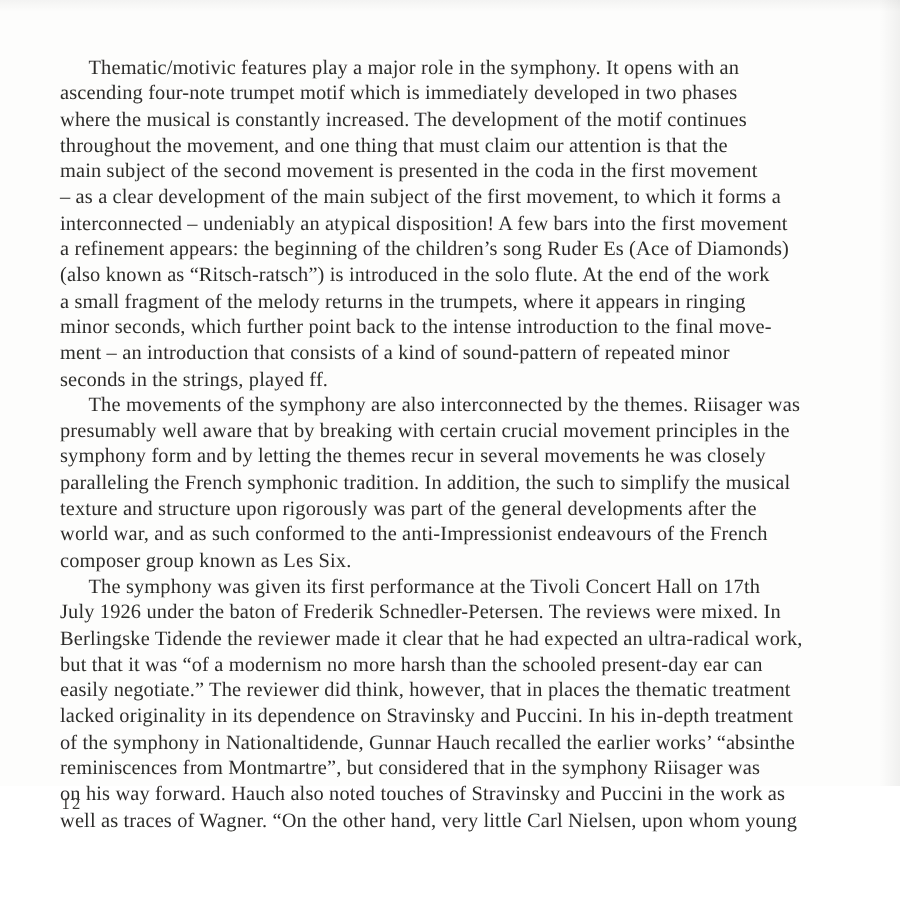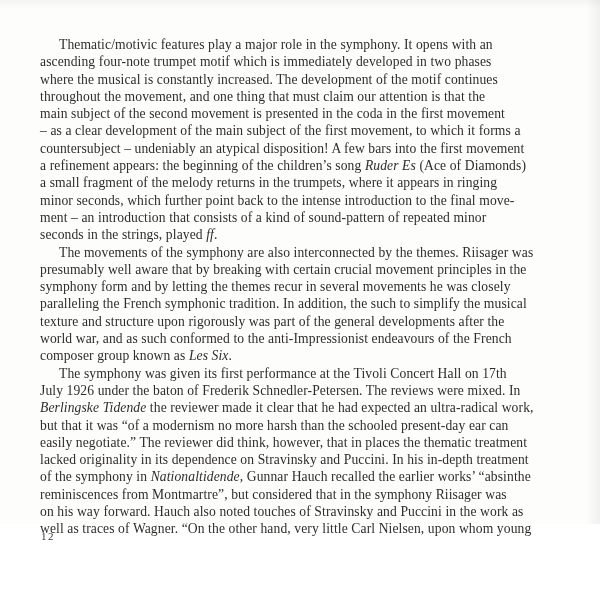--- a/index.html
+++ b/index.html
@@ -36,21 +36,20 @@
     padding: 0;
   }
   .text-line {
     white-space: nowrap;
     height: 17.3px;
   }
   .text-line.first-line {
     text-indent: 19px;
   }
   .seg-italic {
-    font-style: italic;
     text-align: right;
   }
   .page-number {
     position: absolute;
     left: 41px;
     top: 530px;
     font-size: 11px;
     letter-spacing: 1.5px;
     color: #3a3936;
   }
@@ -60,22 +59,23 @@
 
 <div class="page">
   <div class="text-block">
       <div class="paragraph">
         <div class="text-line first-line"><span class="seg-regular">Thematic/motivic features play a major role in the symphony. It opens with an</span></div>
         <div class="text-line"><span class="seg-regular">ascending four-note trumpet motif which is immediately developed in two phases</span></div>
         <div class="text-line"><span class="seg-regular">where the musical is constantly increased. The development of the motif continues</span></div>
         <div class="text-line"><span class="seg-regular">throughout the movement, and one thing that must claim our attention is that the</span></div>
         <div class="text-line"><span class="seg-regular">main subject of the second movement is presented in the coda in the first movement</span></div>
         <div class="text-line"><span class="seg-regular">– as a clear development of the main subject of the first movement, to which it forms a</span></div>
-        <div class="text-line"><span class="seg-regular">countersubject – undeniably an atypical disposition! A few bars into the first movement</span></div>
+        <div class="text-line"><span class="seg-regular">interconnected – undeniably an atypical disposition! A few bars into the first movement</span></div>
         <div class="text-line"><span class="seg-regular">a refinement appears: the beginning of the children’s song </span><span class="seg-italic">Ruder Es</span><span class="seg-regular"> (Ace of Diamonds)</span></div>
+        <div class="text-line"><span class="seg-regular">(also known as “Ritsch-ratsch”) is introduced in the solo flute. At the end of the work</span></div>
         <div class="text-line"><span class="seg-regular">a small fragment of the melody returns in the trumpets, where it appears in ringing</span></div>
         <div class="text-line"><span class="seg-regular">minor seconds, which further point back to the intense introduction to the final move-</span></div>
         <div class="text-line"><span class="seg-regular">ment – an introduction that consists of a kind of sound-pattern of repeated minor</span></div>
         <div class="text-line"><span class="seg-regular">seconds in the strings, played </span><span class="seg-italic">ff</span><span class="seg-regular">.</span></div>
       </div>
       <div class="paragraph">
         <div class="text-line first-line"><span class="seg-regular">The movements of the symphony are also interconnected by the themes. Riisager was</span></div>
         <div class="text-line"><span class="seg-regular">presumably well aware that by breaking with certain crucial movement principles in the</span></div>
         <div class="text-line"><span class="seg-regular">symphony form and by letting the themes recur in several movements he was closely</span></div>
         <div class="text-line"><span class="seg-regular">paralleling the French symphonic tradition. In addition, the such to simplify the musical</span></div>

